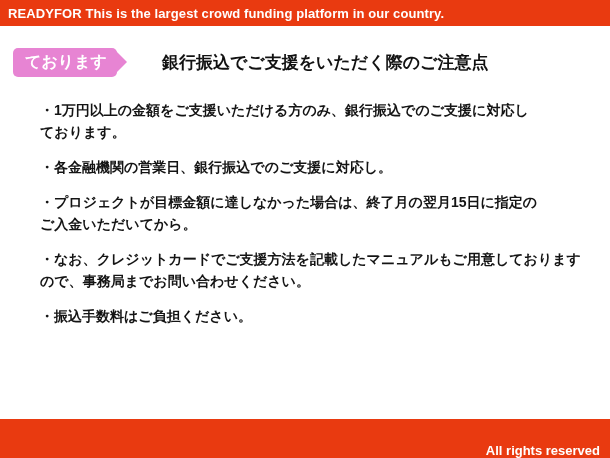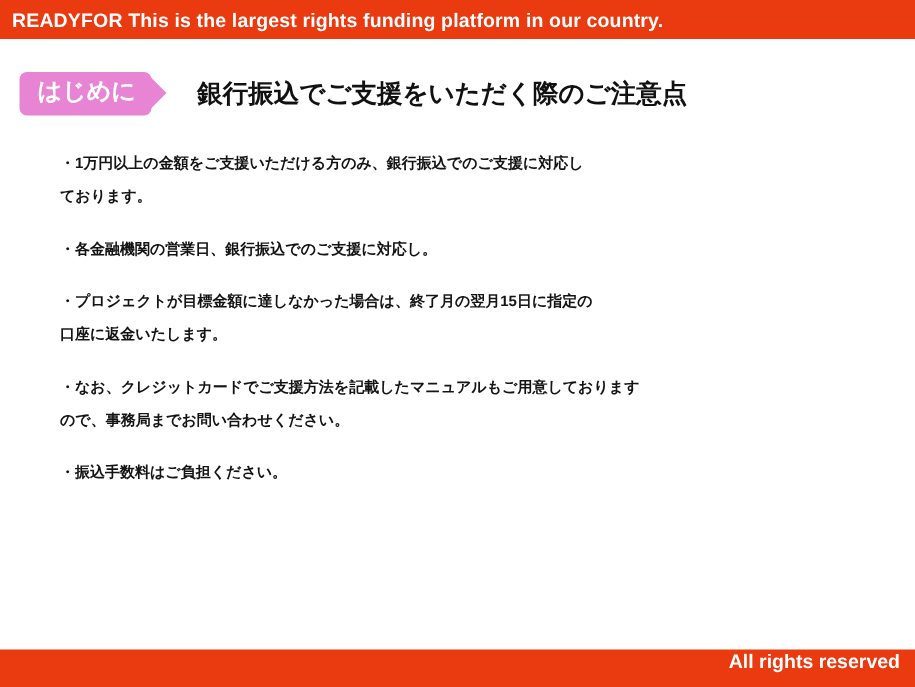--- a/index.html
+++ b/index.html
@@ -40,65 +40,65 @@
     content:"";
     position:absolute;
     right:-10px;top:50%;
     transform:translateY(-50%);
     width:0;height:0;
     border-top:11px solid transparent;
     border-bottom:11px solid transparent;
     border-left:11px solid #e784d3;
   }
   .page-title{
-    margin:0 0 0 31px;
+    margin:0 0 0 45px;
     font-size:17px;font-weight:bold;color:#111111;
     white-space:nowrap;
   }
   
   .body-text{
     position:absolute;top:99px;left:40px;right:12px;
   }
   .bullet{
     margin:0 0 13px 0;
-    font-size:10px;font-weight:bold;color:#141414;
+    font-size:14px;font-weight:bold;color:#141414;
     line-height:22px;
     white-space:pre-line;
   }
   
   .footer-banner{
-    position:absolute;left:0;right:0;bottom:0;height:25px;
+    position:absolute;left:0;right:0;bottom:0;height:39px;
     background:#e93a10;
-    display:flex;align-items:flex-start;justify-content:flex-end;
+    display:flex;align-items:flex-end;justify-content:flex-end;
     padding-right:10px;box-sizing:border-box;
   }
   .footer-banner span{
     color:#ffffff;font-size:13px;font-weight:bold;white-space:nowrap;
   }
 </style>
 </head>
 <body>
 
 <div class="page">
 
   <div class="top-banner">
-    <span>READYFOR This is the largest rights funding platform in our country.</span>
+    <span>READYFOR This is the largest crowd funding platform in our country.</span>
   </div>
 
   <div class="header-row">
-    <span class="badge">はじめに</span>
+    <span class="badge">ております</span>
     <h1 class="page-title">銀行振込でご支援をいただく際のご注意点</h1>
   </div>
 
   <div class="body-text">
     <p class="bullet">・1万円以上の金額をご支援いただける方のみ、銀行振込でのご支援に対応し
 ております。</p>
     <p class="bullet">・各金融機関の営業日、銀行振込でのご支援に対応し。</p>
     <p class="bullet">・プロジェクトが目標金額に達しなかった場合は、終了月の翌月15日に指定の
-口座に返金いたします。</p>
+ご入金いただいてから。</p>
     <p class="bullet">・なお、クレジットカードでご支援方法を記載したマニュアルもご用意しております
 ので、事務局までお問い合わせください。</p>
     <p class="bullet">・振込手数料はご負担ください。</p>
   </div>
 
   <div class="footer-banner">
     <span>All rights reserved</span>
   </div>
 
 </div>

